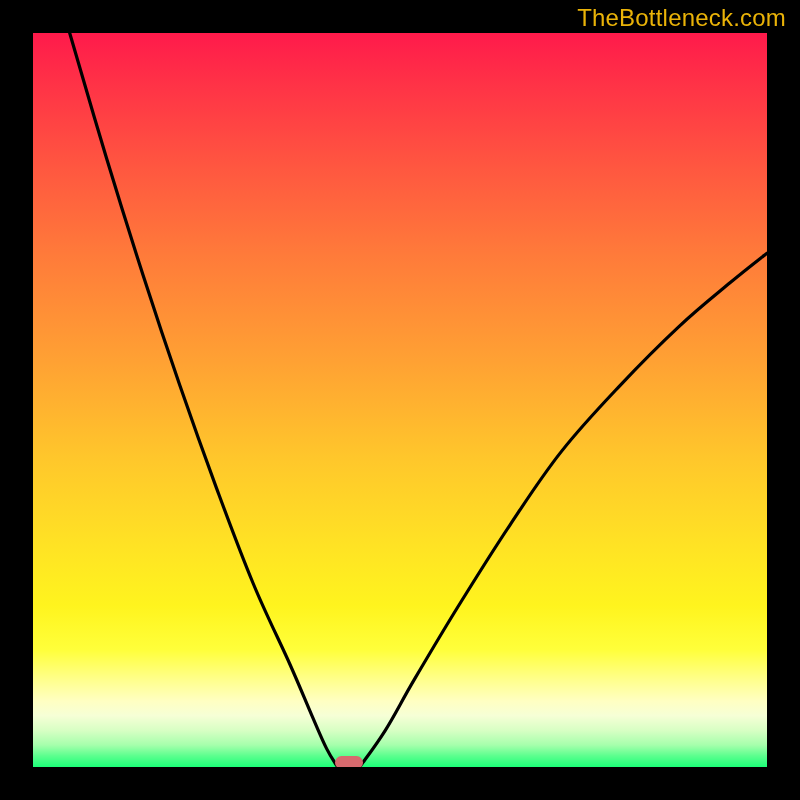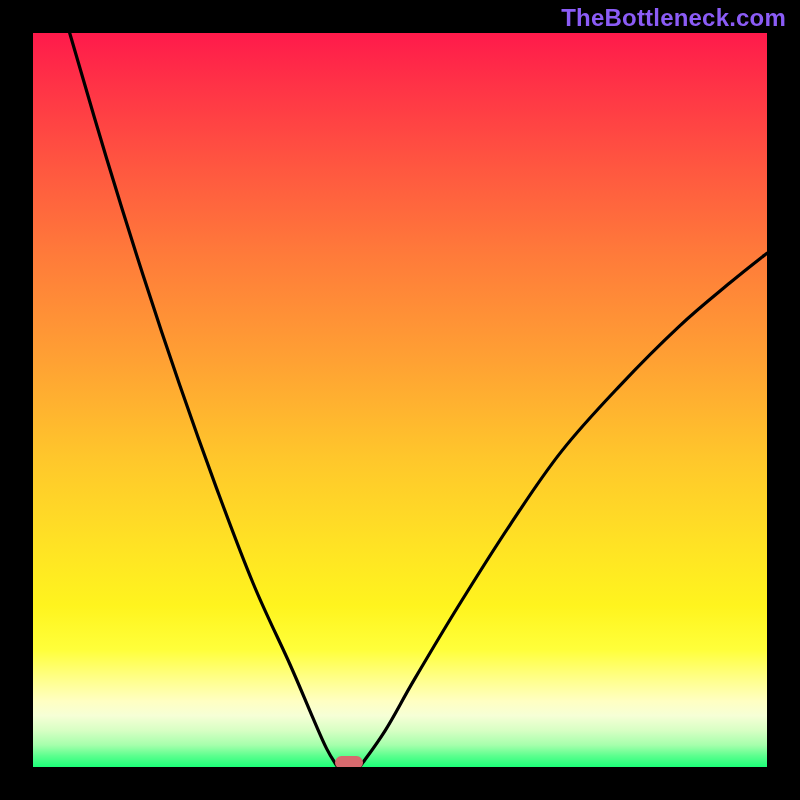--- a/index.html
+++ b/index.html
@@ -46,23 +46,23 @@
       #d8ffc4 95%,
       #a6ffac 97%,
       #5bff8e 98.5%,
       #1cff78 100%
     );
   }
   .watermark {
     position: absolute;
     top: 4px;
     right: 14px;
-    color: #8b5cf6;
+    color: #eab308;
     font-size: 24px;
-    font-weight: 700;
+    font-weight: 400;
     letter-spacing: 0.2px;
     user-select: none;
   }
   svg.curve {
     position: absolute;
     inset: 0;
   }
   .marker {
     position: absolute;
     background: #d76a6e;

